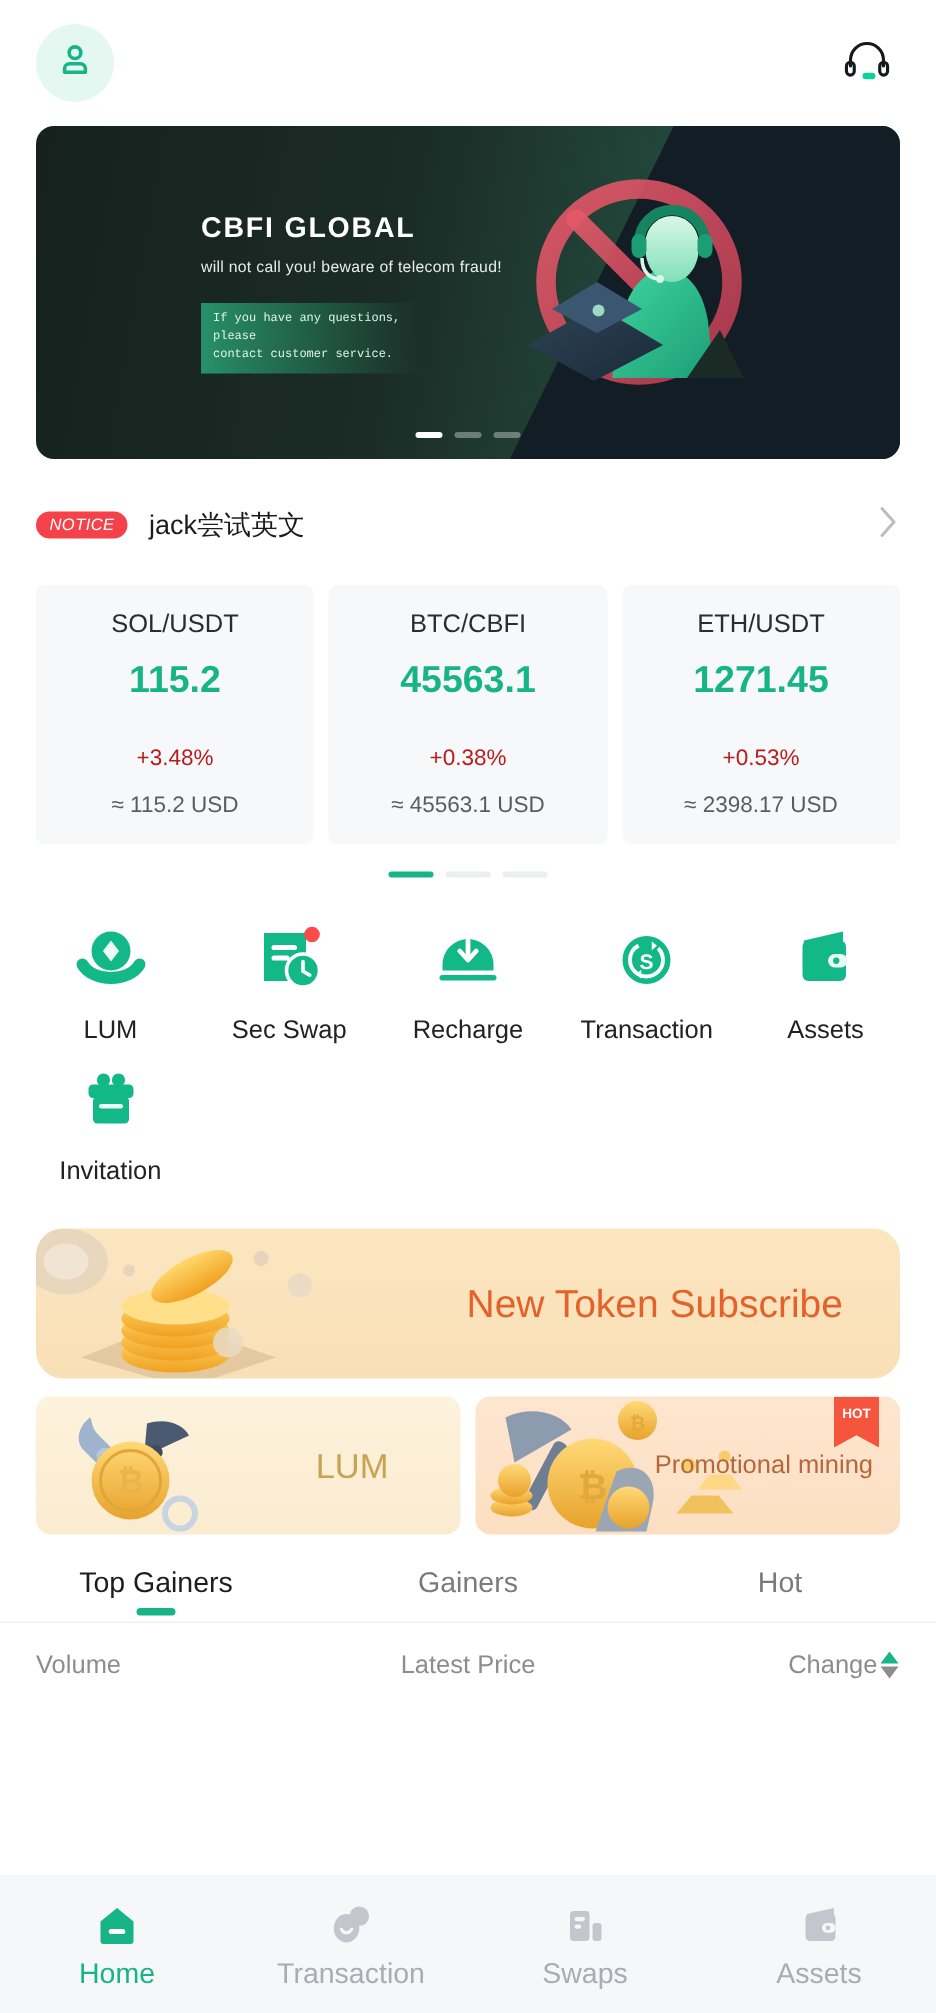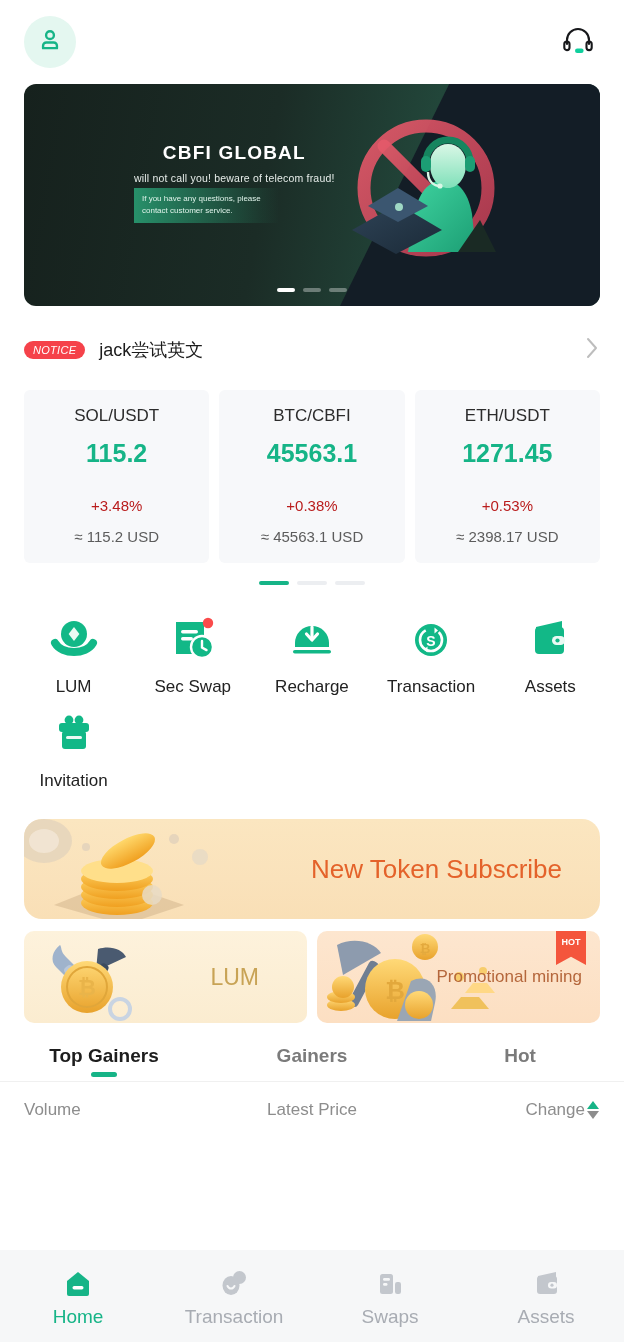--- a/index.html
+++ b/index.html
@@ -28,27 +28,27 @@
     position: relative;
     background: linear-gradient(100deg, #16211d 0%, #1b2c26 42%, #22463a 68%, #1b3a30 100%);
   }
   .banner .diag {
     position: absolute; right: 0; top: 0; width: 260px; height: 100%;
     background: #131d26;
     clip-path: polygon(42% 0, 100% 0, 100% 100%, 0 100%);
   }
   .banner .btxt { position: absolute; left: 110px; top: 58px; z-index: 4; }
   .banner .btitle {
-    color: #fff; font-size: 19px; font-weight: bold; letter-spacing: 1.2px; text-align: center;
+    color: #fff; font-size: 19px; font-weight: bold; letter-spacing: 1.2px;
   }
   .banner .bsub { color: #e6ece9; font-size: 10.5px; margin-top: 8px; letter-spacing: .2px;}
   .banner .bpill {
-    margin-top: 4px; display: inline-block; padding: 5px 10px 6px 8px;
+    margin-top: 18px; display: inline-block; padding: 5px 10px 6px 8px;
     background: linear-gradient(90deg, rgba(40,150,110,.95), rgba(40,150,110,0));
-    color: #dff3ea; font-size: 8px; line-height: 1.5; width: 145px;
+    color: #dff3ea; font-size: 8px; line-height: 1.5; width: 145px; font-family: Liberation Mono, monospace;
   }
   .banner .illo { position: absolute; right: 88px; top: 18px; width: 190px; height: 176px; z-index: 3;}
   .dots { position: absolute; bottom: 14px; left: 0; right: 0; display: flex; justify-content: center; gap: 8px; z-index: 6;}
   .dot { width: 18px; height: 4px; border-radius: 2px; background: rgba(255,255,255,.35); }
   .dot.on { background: #ffffff; }
 
   
   .notice {
     margin: 22px 24px 0; height: 44px; display: flex; align-items: center; gap: 14px;
   }
@@ -96,21 +96,21 @@
   .promo-sm .ptxt2 { font-size: 23px; color: #c8a355; margin-right: 48px; z-index: 3;}
   .promo-sm .ptxt3 { font-size: 17px; color: #b5673c; margin-right: 18px; z-index: 3;}
   .hot {
     position: absolute; right: 14px; top: 0; width: 30px; height: 34px; z-index: 5;
     background: #f4553c; color: #fff; font-size: 9px; font-weight: bold;
     display: flex; align-items: flex-start; justify-content: center; padding-top: 6px;
     clip-path: polygon(0 0, 100% 0, 100% 100%, 50% 76%, 0 100%);
   }
 
   
-  .tabs { display: flex; margin: 22px 0 0; border-bottom: 1px solid #f0f0f0; font-weight: bold; }
+  .tabs { display: flex; margin: 22px 0 0; border-bottom: 1px solid #f0f0f0; }
   .tab { flex: 1; text-align: center; font-size: 19px; color: #7b7b7b; padding-bottom: 14px; position: relative;}
   .tab.on { color: #1d1d1d; }
   .tab.on::after {
     content: ""; position: absolute; left: 50%; transform: translateX(-50%);
     bottom: 4px; width: 26px; height: 5px; border-radius: 3px; background: #16b487;
   }
   .cols { display: flex; padding: 18px 24px 0; }
   .col { flex: 1; font-size: 17px; color: #8d8d8d; }
   .col.c2 { text-align: center; }
   .col.c3 { text-align: right; display: flex; justify-content: flex-end; align-items: center; gap: 1px;}

